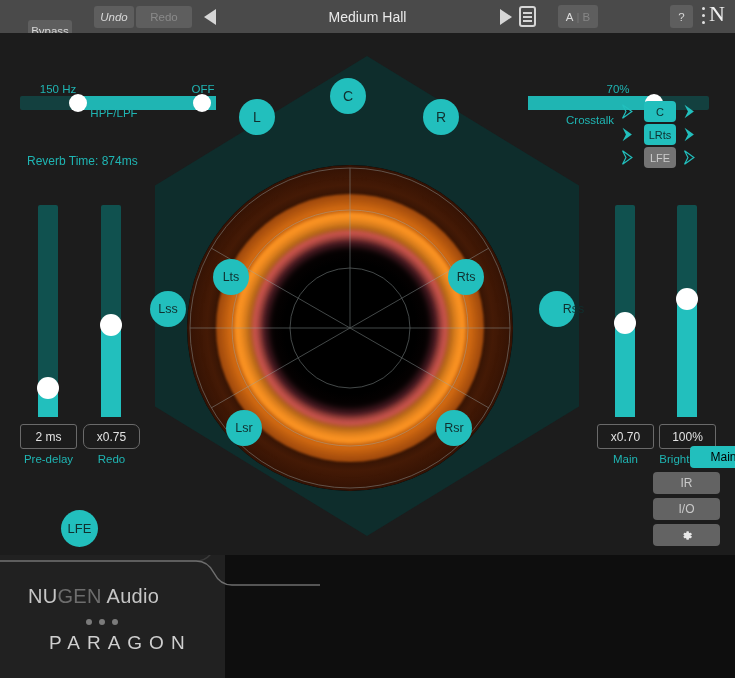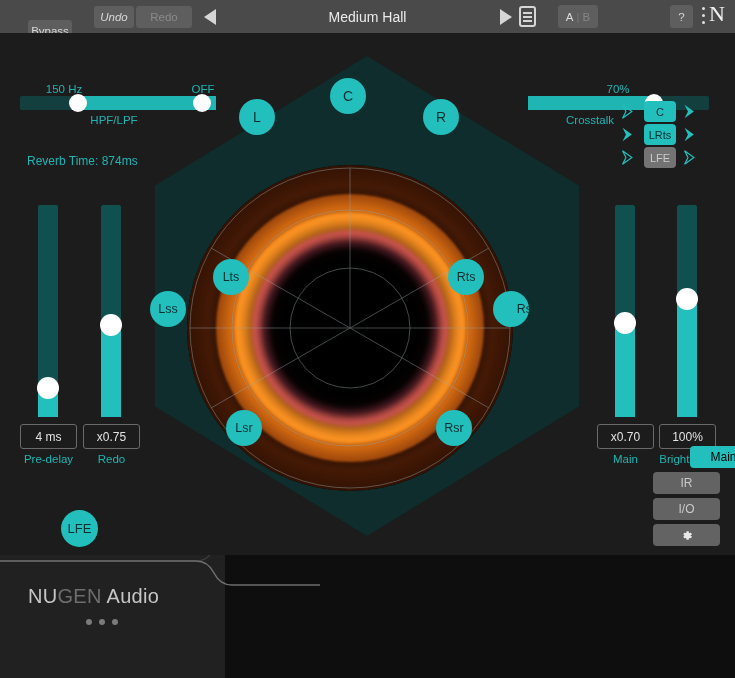--- a/index.html
+++ b/index.html
@@ -169,23 +169,23 @@
   }
   .slabel {
     position: absolute; color: #1fb5b3; font-size: 11.5px;
     text-align: center; user-select: none;
   }
 
   #hpf-slider { left: 20px; top: 63px; width: 190px; }
   #hpf-fill   { left: 56px; width: 140px; }
   #hpf-knob-a { left: 58px; }
   #hpf-knob-b { left: 182px; }
-  #hpf-val-a  { left: 24px; top: 50px; width: 80px; }
+  #hpf-val-a  { left: 18px; top: 50px; width: 80px; }
   #hpf-val-b  { left: 163px; top: 50px; width: 80px; }
-  #hpf-name   { left: 64px; top: 81px; width: 100px; }
+  #hpf-name   { left: 64px; top: 74px; width: 100px; }
 
   #xt-slider { left: 528px; top: 63px; width: 181px; }
   #xt-fill   { left: 0; width: 126px; }
   #xt-knob   { left: 126px; }
   #xt-val    { left: 578px; top: 50px; width: 80px; }
   #xt-name   { left: 540px; top: 81px; width: 100px; }
 
   #reverb-time {
     position: absolute; left: 27px; top: 121px;
     color: #1fb5b3; font-size: 12px; user-select: none;
@@ -227,21 +227,21 @@
 
   #predelay-slider   { left: 38px;  top: 172px; height: 212px; }
   #predelay-fill     { height: 29px; }
   #predelay-knob     { bottom: 18px; }
   #predelay-box      { left: 20px; top: 391px; width: 57px; }
   #predelay-name     { left: 12px; top: 420px; width: 73px; }
 
   #decay-slider      { left: 101px; top: 172px; height: 212px; }
   #decay-fill        { height: 92px; }
   #decay-knob        { bottom: 81px; }
-  #decay-box         { left: 83px; top: 391px; width: 57px; }
+  #decay-box         { left: 83px; top: 391px; width: 57px; border-radius: 7px; }
   #decay-name        { left: 75px; top: 420px; width: 73px; }
 
   #size-slider       { left: 615px; top: 172px; height: 212px; }
   #size-fill         { height: 94px; }
   #size-knob         { bottom: 83px; }
   #size-box          { left: 597px; top: 391px; width: 57px; }
   #size-name         { left: 589px; top: 420px; width: 73px; }
 
   #bright-slider     { left: 677px; top: 172px; height: 212px; }
   #bright-fill       { height: 118px; }
@@ -356,21 +356,21 @@
       </svg>
     </div>
 
     <div id="speaker-nodes">
         <div class="node" style="left: 330px; top: 45px;">C</div>
         <div class="node" style="left: 239px; top: 66px;">L</div>
         <div class="node" style="left: 423px; top: 66px;">R</div>
         <div class="node small-txt" style="left: 213px; top: 226px;">Lts</div>
         <div class="node small-txt" style="left: 448px; top: 226px;">Rts</div>
         <div class="node small-txt" style="left: 150px; top: 258px;">Lss</div>
-        <div class="node small-txt" style="left: 493px; top: 258px; padding-left: 33px;">Rss</div>
+        <div class="node small-txt" style="left: 539px; top: 258px; padding-left: 33px;">Rss</div>
         <div class="node small-txt" style="left: 226px; top: 377px;">Lsr</div>
         <div class="node small-txt" style="left: 436px; top: 377px;">Rsr</div>
       </div>
 
     <div id="lfe-node">LFE</div>
 
     <div class="slabel" id="hpf-val-a">150 Hz</div>
     <div class="slabel" id="hpf-val-b">OFF</div>
     <div class="hslider" id="hpf-slider">
       <div class="hfill" id="hpf-fill"></div>
@@ -415,21 +415,21 @@
           <span class="arrow right"><svg width="17" height="17" viewBox="0 0 20 20">
               <path d="M3 2 L14 10 L3 18 L7 10 Z" fill="none" stroke="#22bfbd" stroke-width="1.4"></path>
             </svg></span>
         </div>
       </div>
 
     <div class="vslider" id="predelay-slider">
       <div class="vfill" id="predelay-fill"></div>
       <div class="vknob" id="predelay-knob"></div>
     </div>
-    <div class="vbox" id="predelay-box">4 ms</div>
+    <div class="vbox" id="predelay-box">2 ms</div>
     <div class="vname" id="predelay-name">Pre-delay</div>
 
     <div class="vslider" id="decay-slider">
       <div class="vfill" id="decay-fill"></div>
       <div class="vknob" id="decay-knob"></div>
     </div>
     <div class="vbox" id="decay-box">x0.75</div>
     <div class="vname" id="decay-name">Redo</div>
 
     <div class="vslider" id="size-slider">
@@ -466,16 +466,17 @@
     </svg>
 
     <div id="logo-nugen">
       <span class="nu">NU</span><span class="gen">GEN</span><span class="aud"> Audio</span>
     </div>
     <div id="logo-dots">
         <i></i>
         <i></i>
         <i></i>
       </div>
+    <div id="logo-paragon">PARAGON</div>
 
   </div>
 
 </div>
 
 </body></html>

